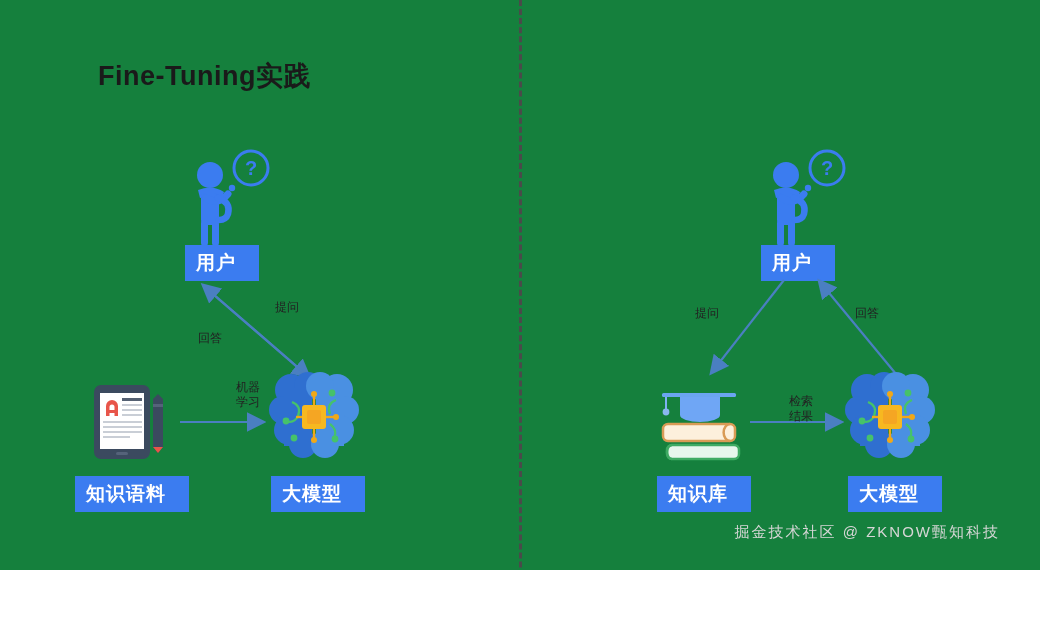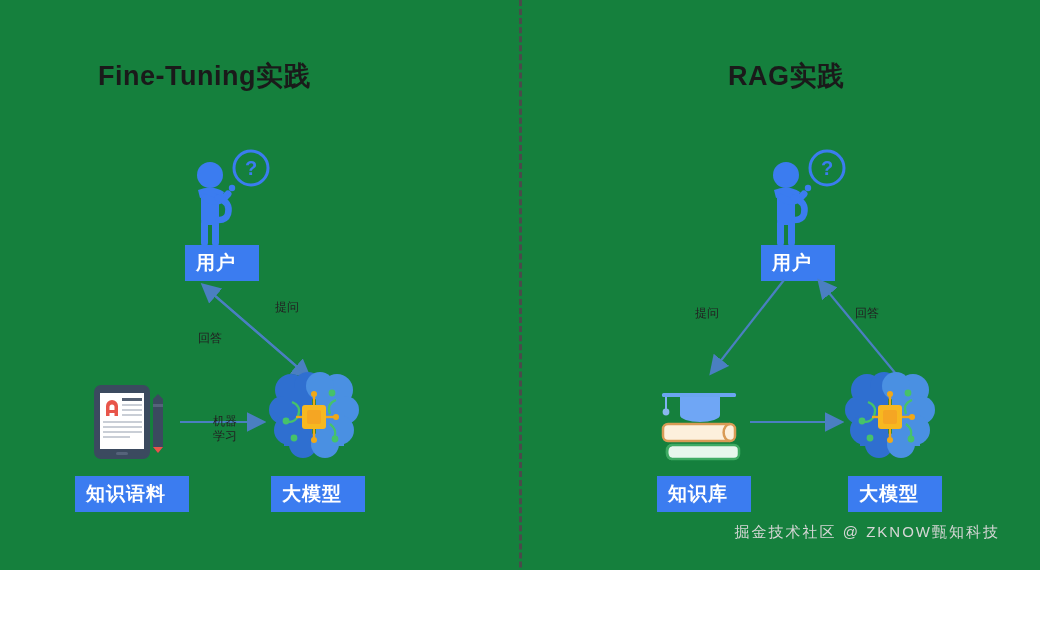--- a/index.html
+++ b/index.html
@@ -68,21 +68,20 @@
   svg { overflow: visible; }
   .node-svg { position: absolute; }
 </style>
 </head>
 <body>
 
 <div id="stage">
 
   <div class="panel-title" id="title-left">Fine-Tuning实践</div>
 
-  <div class="panel-title" id="title-right">RAG实践</div>
 
   <div class="divider"></div>
 
   <svg class="node-svg" style="left:180px; top:148px;" width="96" height="100" viewBox="0 0 96 100">
 
     <circle cx="71" cy="20" r="17" fill="none" stroke="#3b7cf0" stroke-width="3"></circle>
     <text x="71" y="27" font-family="'Liberation Sans',sans-serif" font-size="20" font-weight="bold" fill="#3b7cf0" text-anchor="middle">?</text>
     <circle cx="52" cy="40" r="3.2" fill="#3b7cf0"></circle>
     <circle cx="46" cy="46" r="2" fill="#3b7cf0"></circle>
 
@@ -142,21 +141,21 @@
 
   <svg class="node-svg" style="left:180px; top:415px;" width="92" height="14" viewBox="0 0 92 14">
     <defs>
       <marker id="ah-l3" markerWidth="9" markerHeight="9" refX="7" refY="4.5" orient="auto" markerUnits="strokeWidth">
         <path d="M0,0 L9,4.5 L0,9 z" fill="#4a7fc1"></path>
       </marker>
     </defs>
     <line x1="0" y1="7" x2="82" y2="7" stroke="#4a7fc1" stroke-width="2.2" marker-end="url(#ah-l3)"></line>
   </svg>
 
-  <div class="edge-label" style="left:190px; top:414px; width:70px;">
+  <div class="edge-label" style="left:190px; top:380px; width:70px;text-align:right;">
     <div>机器</div>
     <div>学习</div>
   </div>
 
   <svg class="node-svg" style="left:270px; top:372px;" width="88" height="90" viewBox="0 0 88 90">
     <g>
       <circle cx="21" cy="18" r="16" fill="#2f6fd0"></circle>
       <circle cx="13" cy="38" r="14" fill="#2f6fd0"></circle>
       <circle cx="19" cy="58" r="15" fill="#2f6fd0"></circle>
       <circle cx="33" cy="72" r="14" fill="#2f6fd0"></circle>
@@ -247,20 +246,24 @@
 
   <svg class="node-svg" style="left:750px; top:415px;" width="100" height="14" viewBox="0 0 100 14">
     <defs>
       <marker id="ah-r3" markerWidth="9" markerHeight="9" refX="7" refY="4.5" orient="auto" markerUnits="strokeWidth">
         <path d="M0,0 L9,4.5 L0,9 z" fill="#4a7fc1"></path>
       </marker>
     </defs>
     <line x1="0" y1="7" x2="90" y2="7" stroke="#4a7fc1" stroke-width="2.2" marker-end="url(#ah-r3)"></line>
   </svg>
 
+  <div class="edge-label" style="left:766px; top:394px; width:70px;">
+    <div>检索</div>
+    <div>结果</div>
+  </div>
 
   <svg class="node-svg" style="left:846px; top:372px;" width="88" height="90" viewBox="0 0 88 90">
     <g>
       <circle cx="21" cy="18" r="16" fill="#2f6fd0"></circle>
       <circle cx="13" cy="38" r="14" fill="#2f6fd0"></circle>
       <circle cx="19" cy="58" r="15" fill="#2f6fd0"></circle>
       <circle cx="33" cy="72" r="14" fill="#2f6fd0"></circle>
       <circle cx="38" cy="14" r="14" fill="#2f6fd0"></circle>
       <rect x="14" y="16" width="28" height="58" fill="#2f6fd0"></rect>
       <circle cx="67" cy="18" r="16" fill="#4a90e2"></circle>

